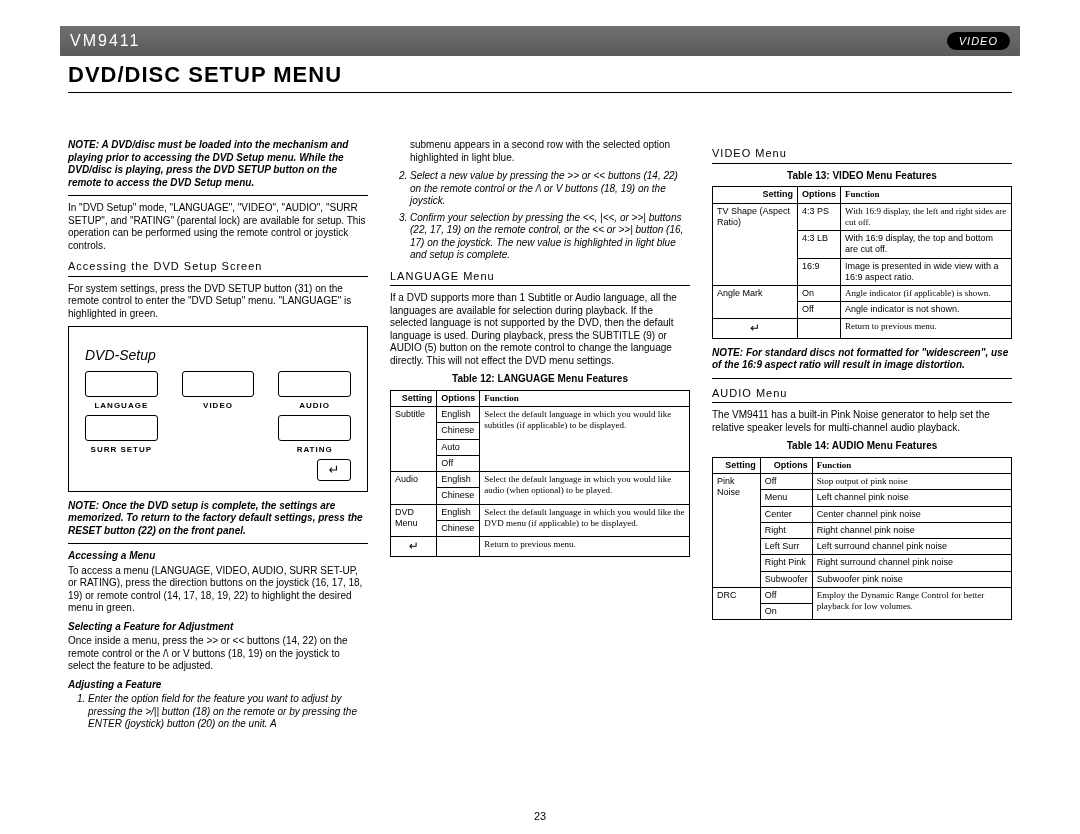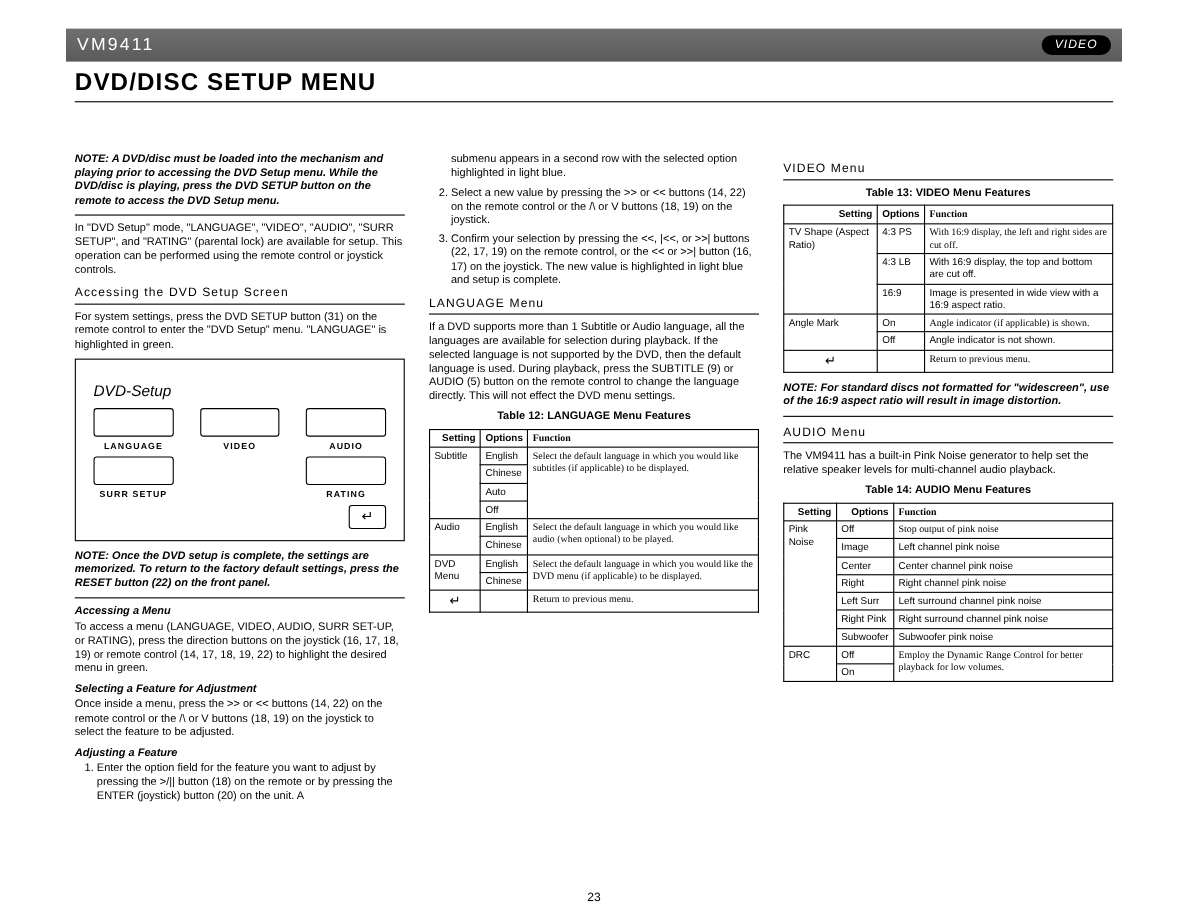--- a/index.html
+++ b/index.html
@@ -60,21 +60,21 @@
     gap: 22px;
     margin-top: 39px;
   }
   .col { flex: 1; font-size: 10px; line-height: 1.25; }
   .note-italic { font-style: italic; font-weight: bold; margin-bottom: 6px; }
   p { margin-bottom: 6px; }
   .sub-rule { border: none; border-top: 1px solid #000; margin: 2px 0 6px; }
   .section-head { font-size: 11px; letter-spacing: 1px; margin: 8px 0 2px; }
   .subhead { font-weight: bold; font-style: italic; margin: 6px 0 2px; }
   ol { padding-left: 20px; margin-bottom: 6px; }
-  ol li { margin-bottom: 4px; }
+  ol li { margin-bottom: 4px; font-style: italic; }
 
   
   .dvd-setup-box {
     border: 1px solid #000;
     padding: 20px 16px 10px;
     margin: 6px 0 8px;
   }
   .dvd-setup-title { font-style: italic; font-size: 14px; margin-bottom: 6px; }
   .dvd-row { display: flex; gap: 24px; margin-bottom: 4px; text-align: center; }
   .dvd-row.second { margin-bottom: 0; }
@@ -312,21 +312,21 @@
         <th>Setting</th>
         <th>Options</th>
         <th>Function</th>
       </tr>
       <tr>
         <td rowspan="7">Pink Noise</td>
         <td>Off</td>
         <td>Stop output of pink noise</td>
       </tr>
       <tr>
-            <td>Image</td>
+            <td>Menu</td>
             <td>Left channel pink noise</td>
           </tr>
       <tr>
             <td>Center</td>
             <td>Center channel pink noise</td>
           </tr>
       <tr>
             <td>Right</td>
             <td>Right channel pink noise</td>
           </tr>

